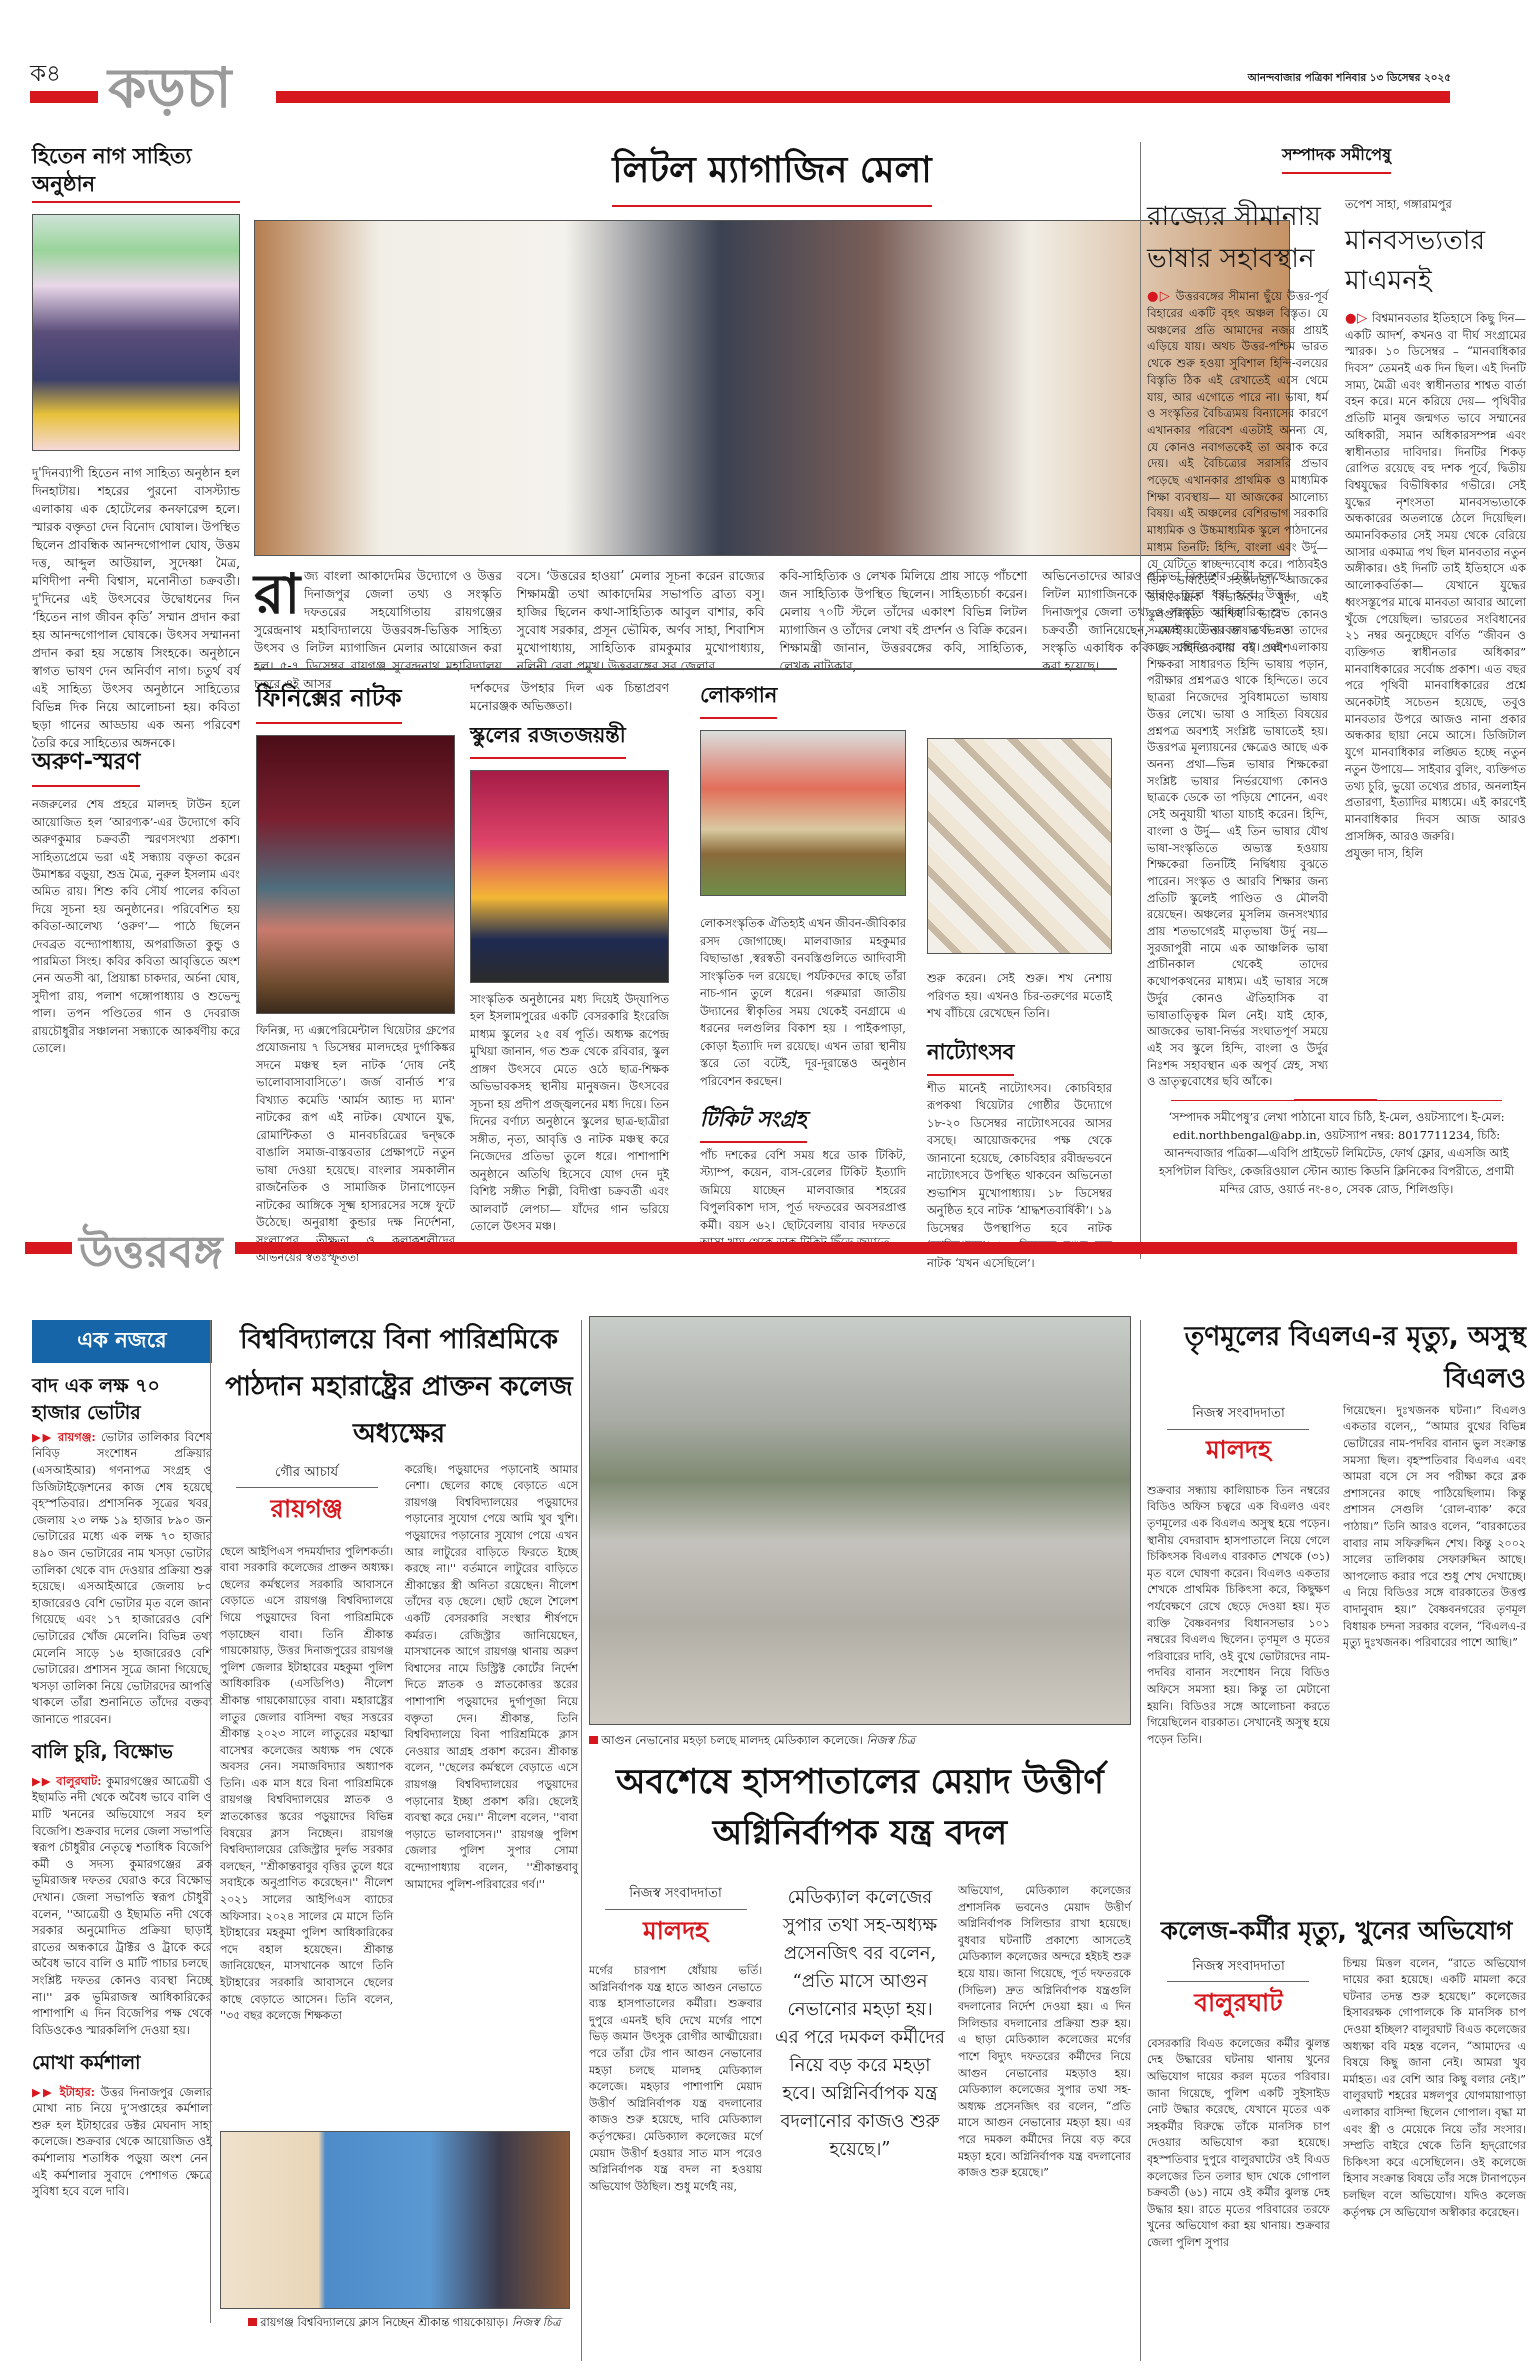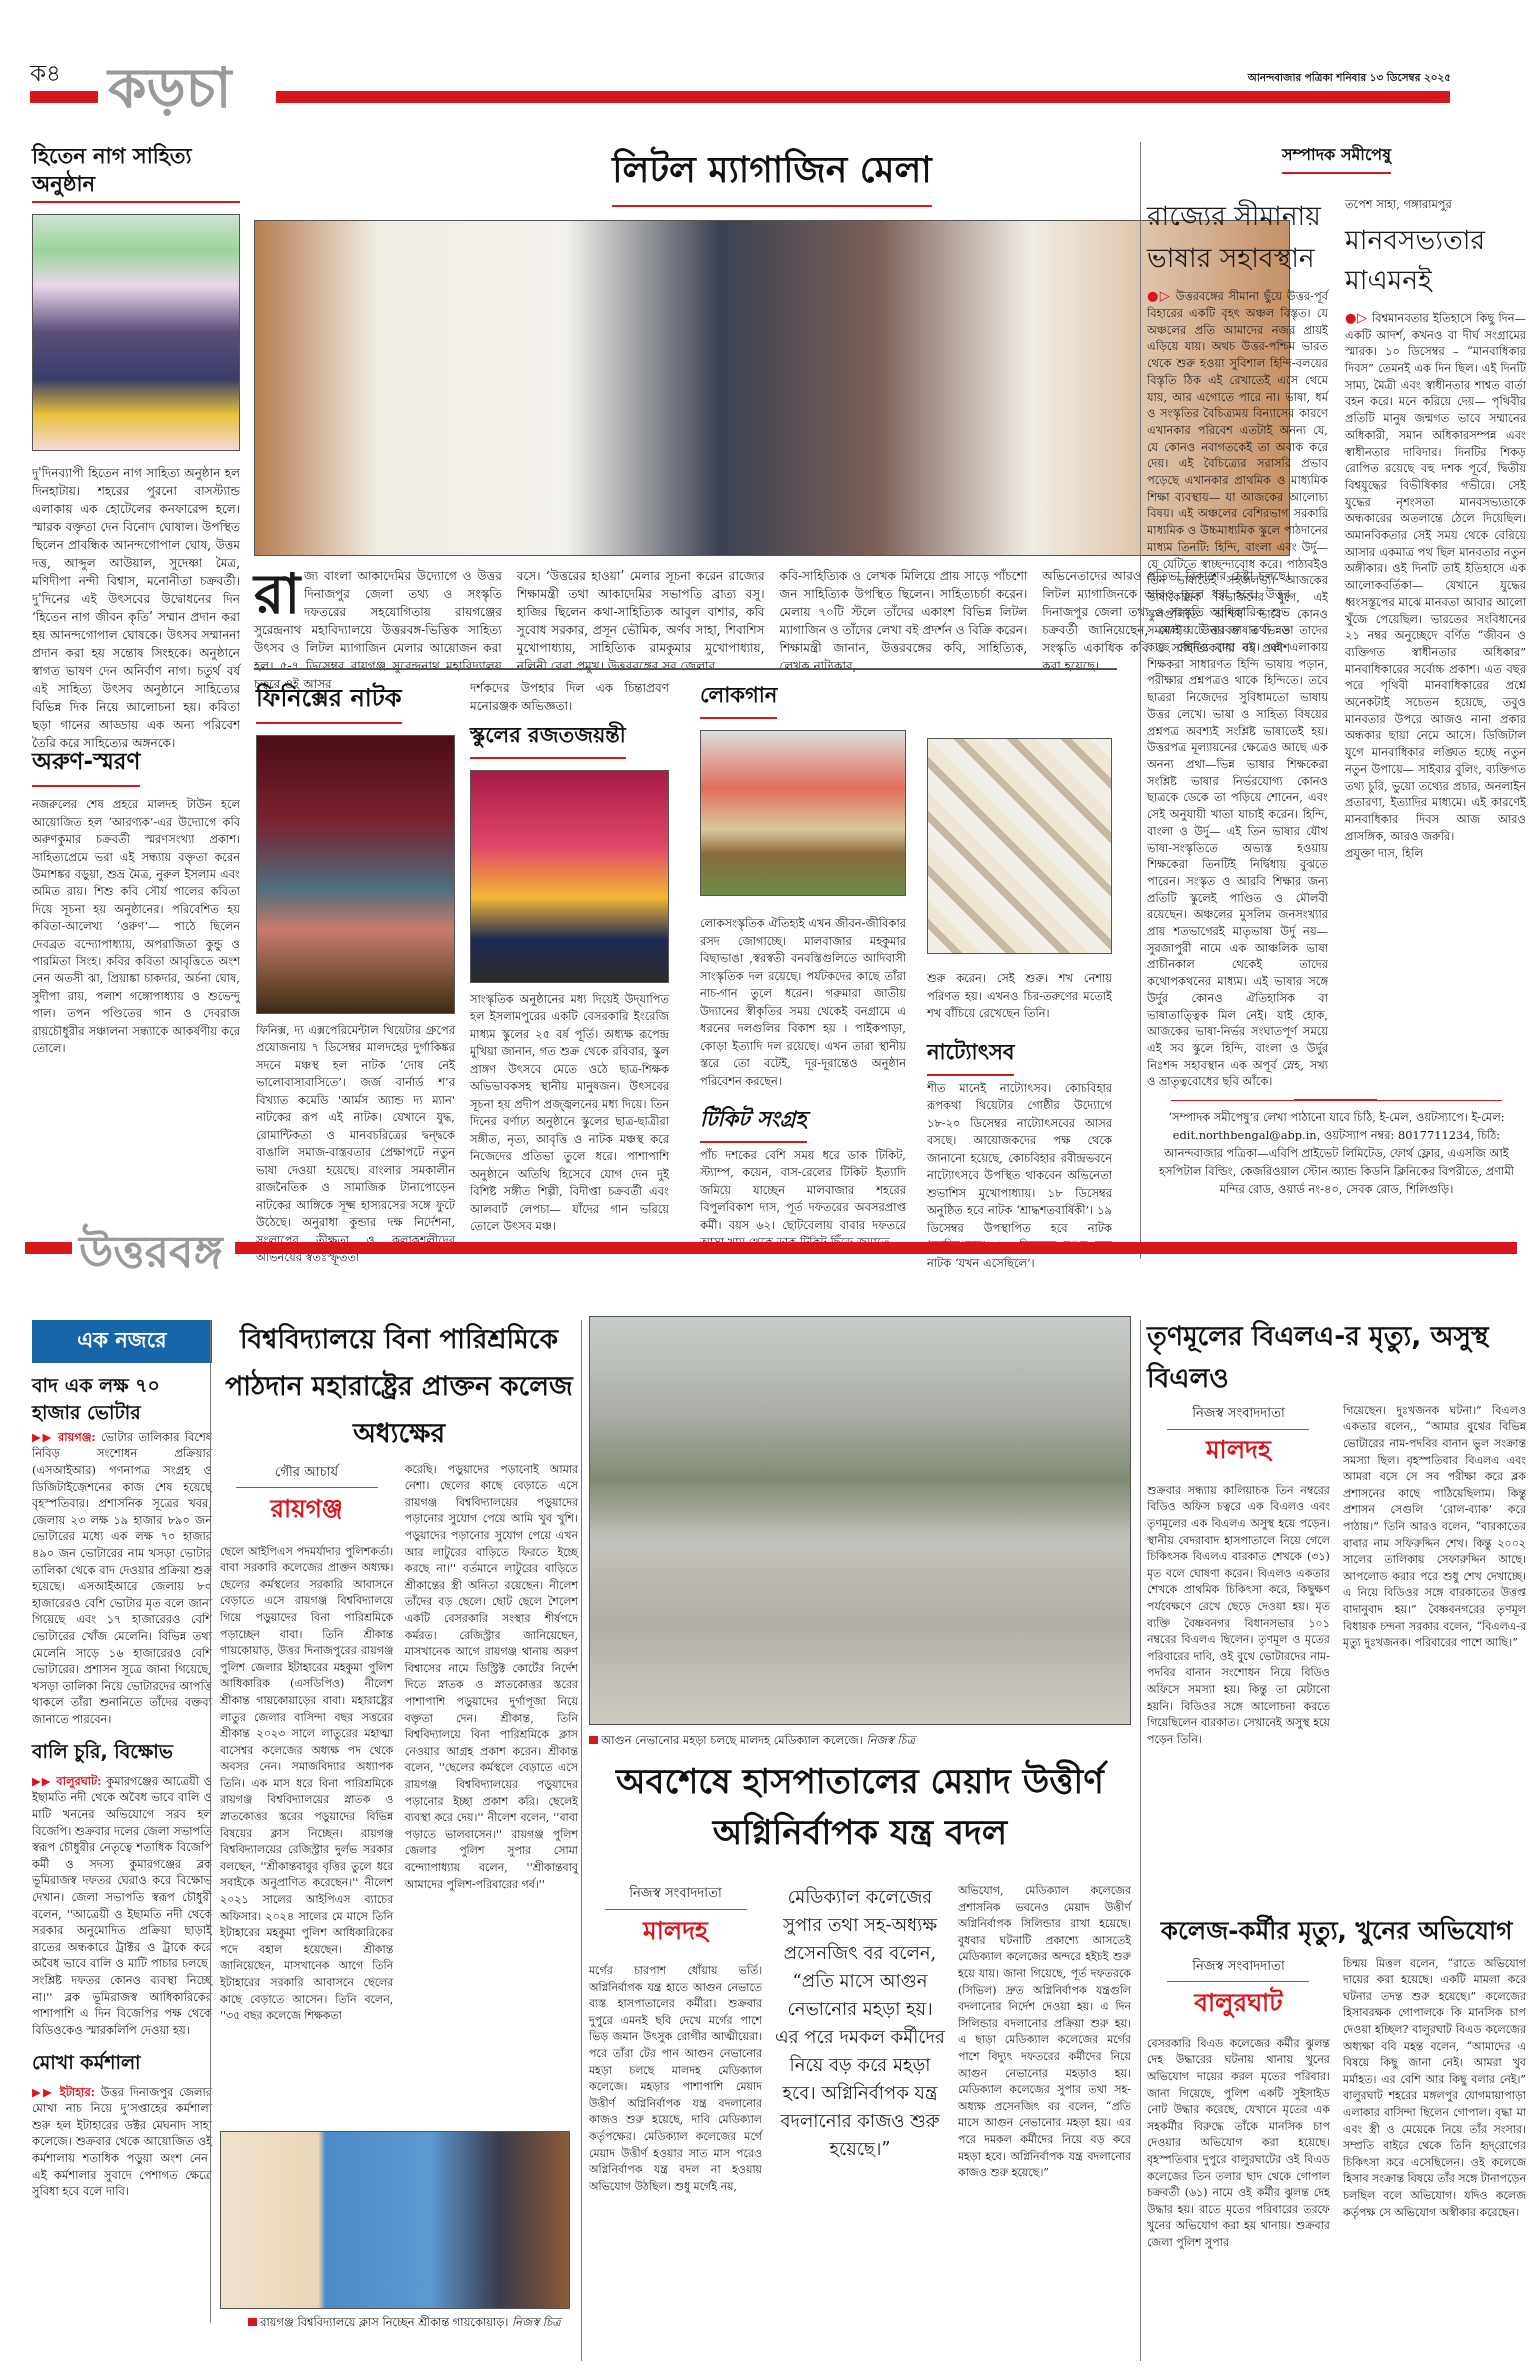--- a/index.html
+++ b/index.html
@@ -184,21 +184,21 @@
       <span class="place">মালদহ</span>
     </div>
     <div class="body" style="margin-top:11.4px;font-size:11px;line-height:16.6px;">মর্গের চারপাশ ধোঁয়ায় ভর্তি। অগ্নিনির্বাপক যন্ত্র হাতে আগুন নেভাতে ব্যস্ত হাসপাতালের কর্মীরা। শুক্রবার দুপুরে এমনই ছবি দেখে মর্গের পাশে ভিড় জমান উৎসুক রোগীর আত্মীয়েরা। পরে তাঁরা টের পান আগুন নেভানোর মহড়া চলছে মালদহ মেডিক্যাল কলেজে। মহড়ার পাশাপাশি মেয়াদ উত্তীর্ণ অগ্নিনির্বাপক যন্ত্র বদলানোর কাজও শুরু হয়েছে, দাবি মেডিক্যাল কর্তৃপক্ষের। মেডিক্যাল কলেজের মর্গে মেয়াদ উত্তীর্ণ হওয়ার সাত মাস পরেও অগ্নিনির্বাপক যন্ত্র বদল না হওয়ায় অভিযোগ উঠছিল। শুধু মর্গেই নয়,</div>
   </div>
   <div class="quote" style="flex:1;font-size:18px;line-height:28px;">মেডিক্যাল কলেজের সুপার তথা সহ-অধ্যক্ষ প্রসেনজিৎ বর বলেন, “প্রতি মাসে আগুন নেভানোর মহড়া হয়। এর পরে দমকল কর্মীদের নিয়ে বড় করে মহড়া হবে। অগ্নিনির্বাপক যন্ত্র বদলানোর কাজও শুরু হয়েছে।”</div>
   <div class="body" style="flex:1;font-size:11px;line-height:16.6px;">অভিযোগ, মেডিক্যাল কলেজের প্রশাসনিক ভবনেও মেয়াদ উত্তীর্ণ অগ্নিনির্বাপক সিলিন্ডার রাখা হয়েছে। বুধবার ঘটনাটি প্রকাশ্যে আসতেই মেডিক্যাল কলেজের অন্দরে হইচই শুরু হয়ে যায়। জানা গিয়েছে, পূর্ত দফতরকে (সিভিল) দ্রুত অগ্নিনির্বাপক যন্ত্রগুলি বদলানোর নির্দেশ দেওয়া হয়। এ দিন সিলিন্ডার বদলানোর প্রক্রিয়া শুরু হয়। এ ছাড়া মেডিক্যাল কলেজের মর্গের পাশে বিদ্যুৎ দফতরের কর্মীদের নিয়ে আগুন নেভানোর মহড়াও হয়। মেডিক্যাল কলেজের সুপার তথা সহ-অধ্যক্ষ প্রসেনজিৎ বর বলেন, “প্রতি মাসে আগুন নেভানোর মহড়া হয়। এর পরে দমকল কর্মীদের নিয়ে বড় করে মহড়া হবে। অগ্নিনির্বাপক যন্ত্র বদলানোর কাজও শুরু হয়েছে।”</div>
 </div>
 <div class="vrule" style="left:1140px;top:1320px;height:1041px;"></div>
 
 <div class="abs" style="left:1147px;top:1315px;width:379px;">
-  <div class="hl" style="font-size:26.5px;line-height:42px;text-align:left;">তৃণমূলের বিএলএ-র মৃত্যু, অসুস্থ বিএলও</div>
+  <div class="hl" style="font-size:26.5px;line-height:42px;text-align:right;">তৃণমূলের বিএলএ-র মৃত্যু, অসুস্থ বিএলও</div>
   <div style="display:flex;gap:13.2px;margin-top:3.8px;">
     <div style="flex:1;">
       <div class="byline">
         <span>নিজস্ব সংবাদদাতা</span>
         <span class="place">মালদহ</span>
       </div>
       <div class="body" style="margin-top:11.4px;font-size:11px;line-height:16.6px;">শুক্রবার সন্ধ্যায় কালিয়াচক তিন নম্বরের বিডিও অফিস চত্বরে এক বিএলও এবং তৃণমূলের এক বিএলএ অসুস্থ হয়ে পড়েন। স্থানীয় বেদরাবাদ হাসপাতালে নিয়ে গেলে চিকিৎসক বিএলএ বারকাত শেখকে (৩১) মৃত বলে ঘোষণা করেন। বিএলও একতার শেখকে প্রাথমিক চিকিৎসা করে, কিছুক্ষণ পর্যবেক্ষণে রেখে ছেড়ে দেওয়া হয়। মৃত ব্যক্তি বৈষ্ণবনগর বিধানসভার ১০১ নম্বরের বিএলএ ছিলেন। তৃণমূল ও মৃতের পরিবারের দাবি, ওই বুথে ভোটারদের নাম-পদবির বানান সংশোধন নিয়ে বিডিও অফিসে সমস্যা হয়। কিন্তু তা মেটানো হয়নি। বিডিওর সঙ্গে আলোচনা করতে গিয়েছিলেন বারকাত। সেখানেই অসুস্থ হয়ে পড়েন তিনি।</div>
     </div>
     <div class="body" style="flex:1;font-size:11px;line-height:16.6px;">গিয়েছেন। দুঃখজনক ঘটনা।” বিএলও একতার বলেন,, “আমার বুথের বিভিন্ন ভোটারের নাম-পদবির বানান ভুল সংক্রান্ত সমস্যা ছিল। বৃহস্পতিবার বিএলএ এবং আমরা বসে সে সব পরীক্ষা করে ব্লক প্রশাসনের কাছে পাঠিয়েছিলাম। কিন্তু প্রশাসন সেগুলি ‘রোল-ব্যাক’ করে পাঠায়।” তিনি আরও বলেন, “বারকাতের বাবার নাম সফিরুদ্দিন শেখ। কিন্তু ২০০২ সালের তালিকায় সেফারুদ্দিন আছে। আপলোড করার পরে শুধু শেখ দেখাচ্ছে। এ নিয়ে বিডিওর সঙ্গে বারকাতের উত্তপ্ত বাদানুবাদ হয়।” বৈষ্ণবনগরের তৃণমূল বিধায়ক চন্দনা সরকার বলেন, “বিএলএ-র মৃত্যু দুঃখজনক। পরিবারের পাশে আছি।”</div>
   </div>

